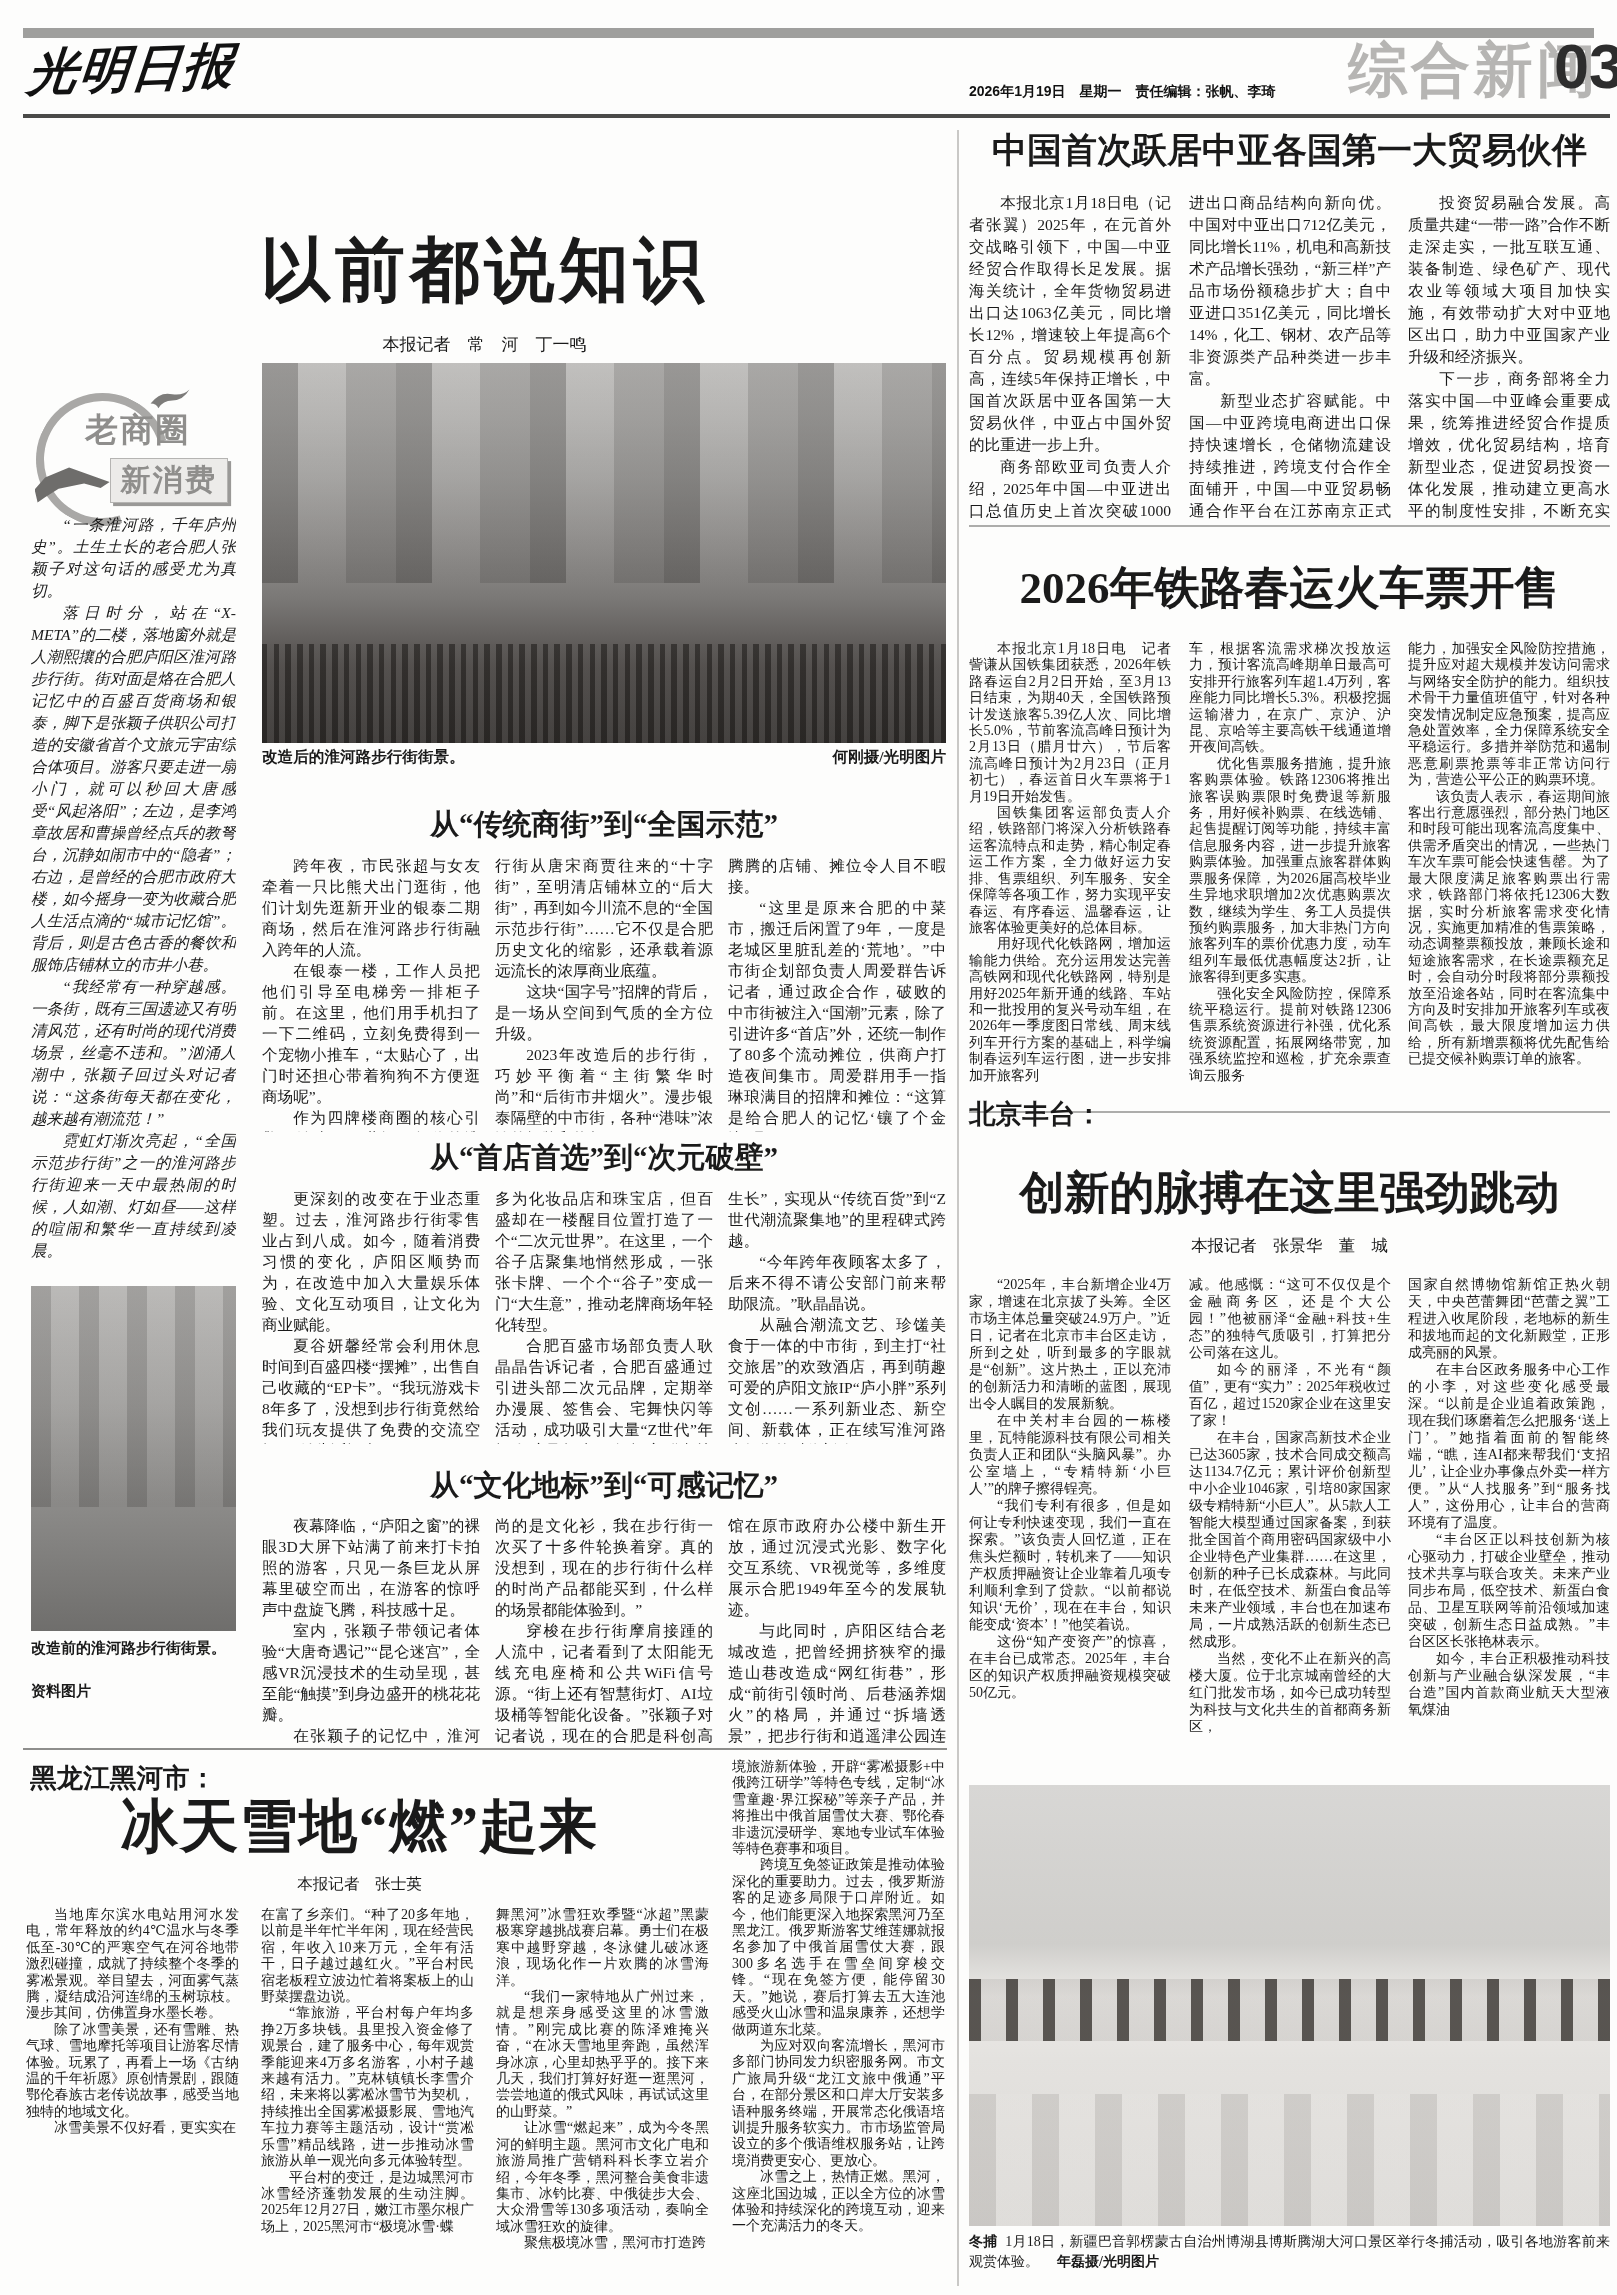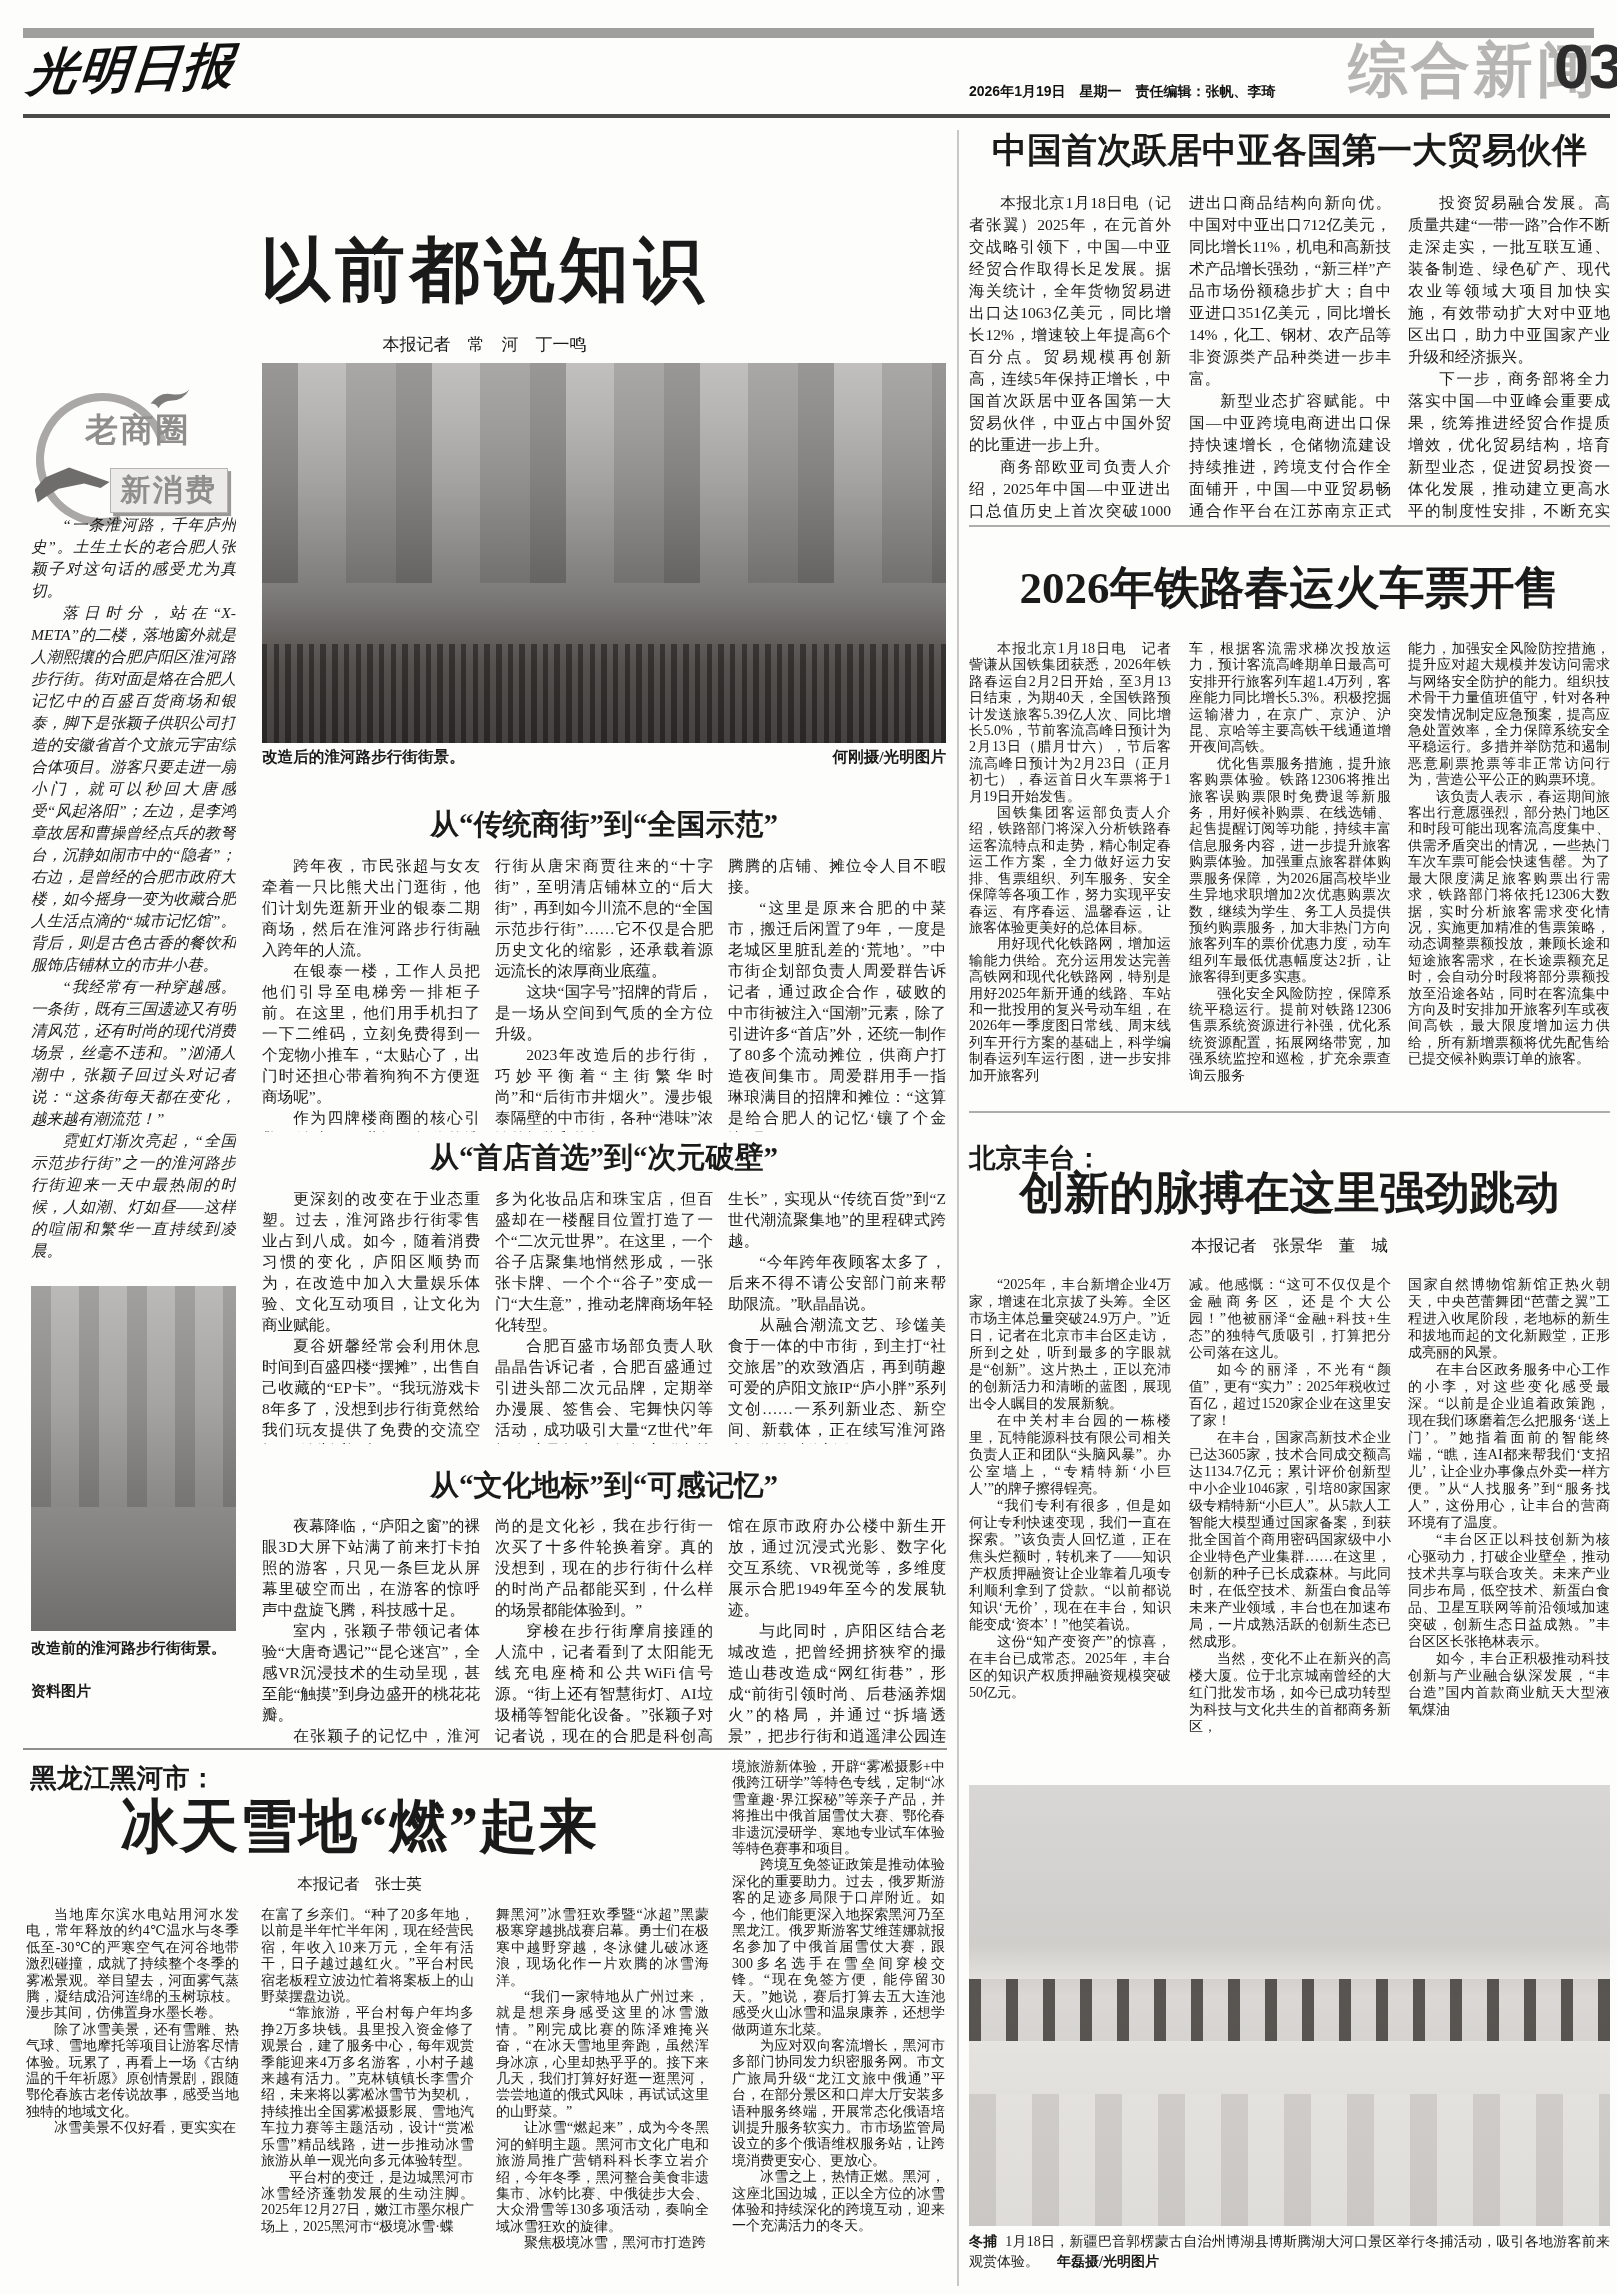--- a/index.html
+++ b/index.html
@@ -42,21 +42,21 @@
 
   
   #stamp{left:33px;top:391px;width:202px;height:116px;}
   #stamp .circle{position:absolute;left:3.1px;top:1.6px;width:117px;height:117px;border:8.6px solid #a9a8a6;
       border-radius:50%;border-right-color:transparent;transform:rotate(28deg);}
   #stamp .roof{position:absolute;left:1.6px;top:75px;width:75px;height:38px;background:#6e6d6b;
       clip-path:polygon(0 62%,14% 30%,46% 4%,100% 42%,88% 58%,66% 46%,32% 60%,14% 82%,4% 96%);}
   #stamp .line1{position:absolute;left:52px;top:17px;font-size:33px;font-weight:bold;color:#8f8e8c;letter-spacing:2.3px;}
   #stamp .line2{position:absolute;left:77px;top:67px;font-size:30px;font-weight:bold;color:#8f8e8c;
       background:#eceteae8;background:#ecebe9;border:1.6px solid #b5b4b2;box-shadow:3.1px 3.1px 0 #9a9997;
-      padding:0.8px 9.4px;white-space:nowrap;letter-spacing:2.3px;margin-top:10px;}
+      padding:0.8px 9.4px;white-space:nowrap;letter-spacing:2.3px;}
   #stamp svg{position:absolute;left:116px;top:-3.1px;}
   #rail-body{left:31px;top:514px;width:205px;height:755px;font-size:15.6px;line-height:22px;font-style:italic;}
   #rail-photo{left:31px;top:1286px;width:205px;height:345px;
       background:linear-gradient(180deg,#c9c8c6 0%,#aeadab 34%,#8d8c8a 62%,#6f6e6c 100%);}
   #rail-photo .strips{position:absolute;left:0;top:0;width:100%;height:64%;
       background:repeating-linear-gradient(90deg,rgba(70,68,66,.3) 0 20.3px,rgba(130,128,126,.2) 20.3px 48px);}
   #rail-caption{left:31px;top:1638px;width:205px;font-size:15px;line-height:21px;font-weight:bold;}
   #rail-credit{left:31px;top:1682px;font-size:15px;font-weight:bold;}
 
   
@@ -71,21 +71,21 @@
   #heihe-c4{left:732px;top:1759px;width:213px;height:533px;}
 
   
   #trade-headline{left:969px;top:127px;width:641px;font-size:35px;font-weight:bold;}
   .trade-col{width:202px;font-size:15.6px;line-height:22px;top:192px;height:328px;}
   .r1{left:969px;} .r2{left:1189px;} .r3{left:1408px;}
   #right-div1{left:969px;top:525px;width:641px;height:1.6px;background:#adadab;}
   #railway-headline{left:969px;top:558px;width:641px;font-size:45px;font-weight:bold;}
   .railway-col{width:202px;font-size:14px;line-height:16.4px;top:641px;height:453px;}
   #right-div2{left:969px;top:1111px;width:641px;height:1.6px;background:#adadab;}
-  #fengtai-kicker{left:969px;top:1140px;font-size:26.6px;font-weight:bold;}
+  #fengtai-kicker{left:969px;top:1096px;font-size:26.6px;font-weight:bold;}
   #fengtai-headline{left:969px;top:1163px;width:641px;font-size:45px;font-weight:bold;}
   #fengtai-byline{left:969px;top:1235px;width:641px;font-size:16.4px;}
   .fengtai-col{width:202px;font-size:14px;line-height:17px;top:1276px;height:502px;}
   #photo-winter{left:969px;top:1785px;width:641px;height:441px;
       background:linear-gradient(180deg,#d8d7d5 0%,#cfcecb 36%,#eceae7 48%,#e4e2df 62%,#dbd9d6 100%);}
   #photo-winter .figures{position:absolute;left:0;top:44%;width:100%;height:14%;
       background:repeating-linear-gradient(90deg,rgba(52,48,44,.8) 0 11.7px,rgba(120,116,112,.15) 11.7px 37px);}
   #photo-winter .ice{position:absolute;left:0;bottom:0;width:100%;height:30%;
       background:repeating-linear-gradient(90deg,rgba(150,146,142,.25) 0 26.6px,rgba(230,228,225,.35) 26.6px 63px);}
   #winter-caption{left:969px;top:2232px;width:641px;font-size:14px;line-height:20.3px;text-align:justify;}

